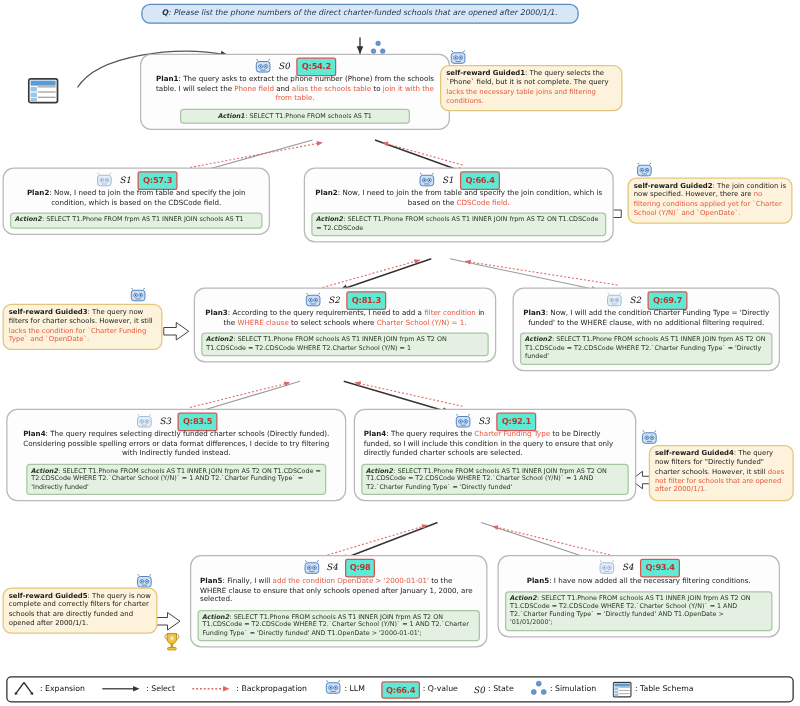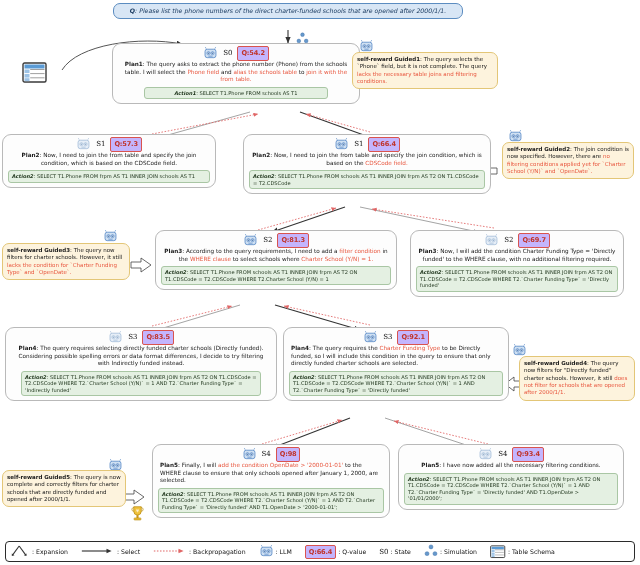--- a/index.html
+++ b/index.html
@@ -35,28 +35,29 @@
   .node .hdr {
     display: flex;
     align-items: center;
     justify-content: center;
     gap: 5px;
     height: 13px;
     margin-bottom: 1px;
   }
   .state-lbl {
     font-size: 7px;
+    font-style: italic;
     color: #111;
     font-family: "DejaVu Serif", serif;
   }
   .qval {
     font-size: 6.6px;
     font-weight: bold;
     color: #c0342b;
-    background: #c4b5fd;
+    background: #5eead4;
     border: 1.1px solid #d9534f;
     border-radius: 2px;
     padding: 2px 3px;
     letter-spacing: -0.2px;
   }
   .plan {
     text-align: center;
     padding: 0 2px;
     font-size: 5.7px;
     line-height: 1.32;

